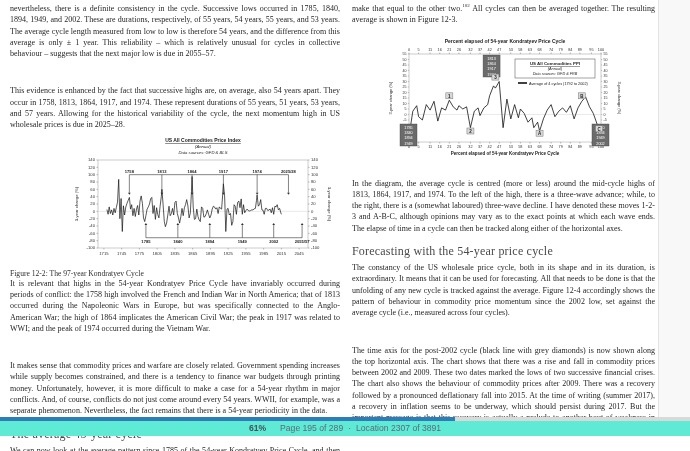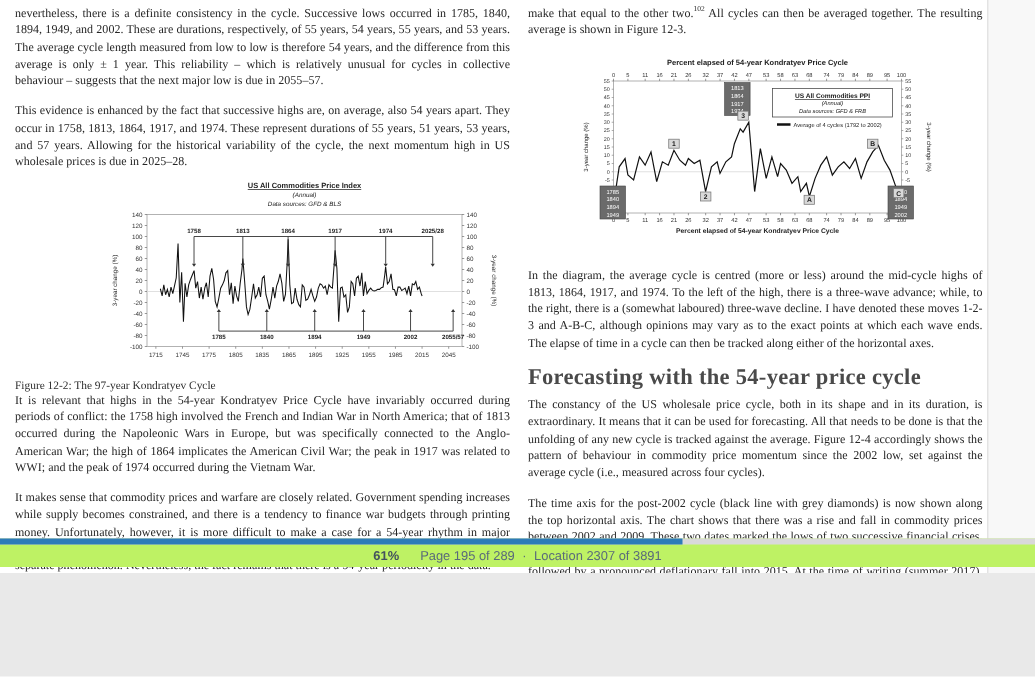--- a/index.html
+++ b/index.html
@@ -1,43 +1,43 @@
 <!DOCTYPE html>
 <html><head>
 <meta charset="utf-8">
 <style>
   * { margin:0; padding:0; box-sizing:border-box; }
   html,body { background:#e9e9e9; }
   .reader {
-    position:relative; width:690px; height:382px; background:#ffffff;
+    position:relative; width:690px; height:451px; background:#ffffff;
     overflow:hidden; font-family:"Liberation Serif", serif; color:#262626;
   }
   .page { position:absolute; top:3px; }
   .page-left  { left:10px;  width:330px; }
   .page-right { left:352px; width:303px; }
   .para {
     font-size:8px; line-height:11.3px; text-align:justify; color:#262626;
     letter-spacing:0.02px;
   }
-  .para + .para { margin-top:9px; }
+  .para + .para { margin-top:26px; }
   .section-heading {
-    font-size:15px; color:#4a4a4a; margin-top:10px; margin-bottom:3px;
-    font-weight:bold; letter-spacing:0.2px;
+    font-size:12px; color:#4a4a4a; margin-top:10px; margin-bottom:3px;
+    font-weight:normal; letter-spacing:0.2px;
   }
   .fig-caption { font-size:7.6px; color:#2e2e2e; margin-top:5px; }
   .chart-wrap { margin-top:5px; }
   .chart-wrap svg { display:block; }
   sup.footnote { font-size:5px; vertical-align:super; line-height:0; }
   
   .margin-strip {
     position:absolute; left:658px; top:0; width:32px; height:432px;
     background:#f8f8f8; border-left:1px solid #e3e3e3;
   }
   
-  .footer { position:absolute; left:0; bottom:4px; width:690px; height:19px; background:#bef264; }
+  .footer { position:absolute; left:0; bottom:15px; width:690px; height:19px; background:#5eead4; }
   .progress-track { position:absolute; left:0; top:0; width:100%; height:4px; background:#d9d9d9; cursor:pointer; }
   .progress-fill { position:absolute; left:0; top:0; height:4px; width:0; }
   .footer-text {
     position:absolute; top:6px; width:100%; text-align:center;
     font-family:"Liberation Sans", sans-serif; font-size:8.6px; color:#5a6b7a;
   }
   .footer-text .pct { font-weight:bold; color:#44525e; margin-right:14px; }
   .footer-text .sep { margin:0 5px; }
 </style>
 </head>

